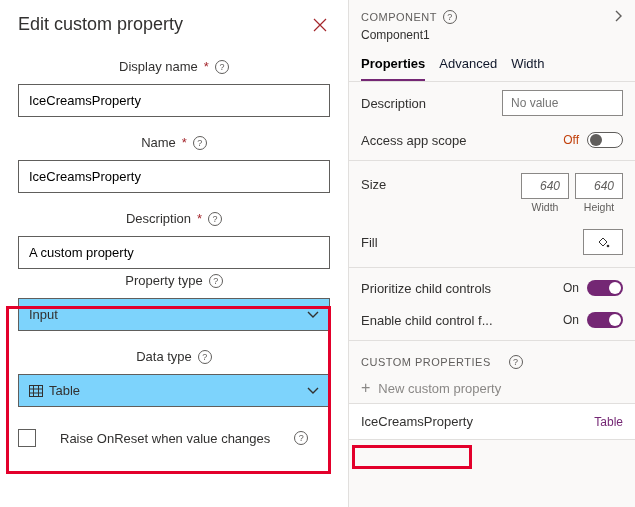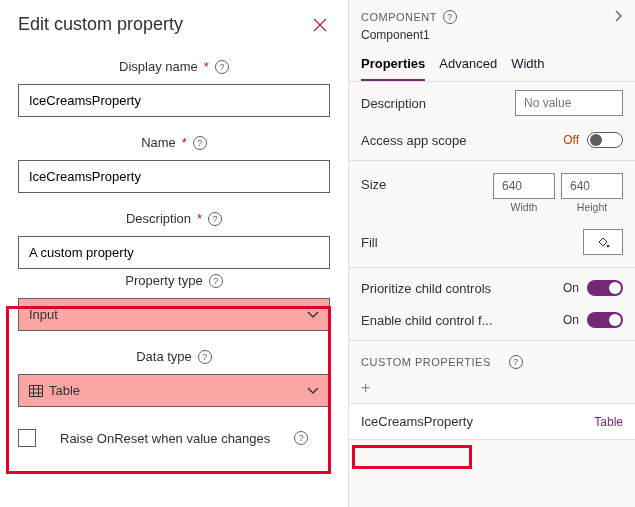--- a/index.html
+++ b/index.html
@@ -6,40 +6,40 @@
   body { width: 635px; height: 507px; display: flex; background: #fff; overflow: hidden; font-size: 13px; color: #323130; }
   .left { width: 349px; border-right: 1px solid #e1dfdd; padding: 14px 18px 10px 18px; display: flex; flex-direction: column; gap: 4px; }
   .right { flex: 1; display: flex; flex-direction: column; background: #faf9f8; }
   .hdr { display: flex; align-items: center; justify-content: space-between; margin-bottom: 14px; }
   .hdr h1 { font-size: 18px; font-weight: 400; }
   .close { width: 20px; height: 20px; display: flex; align-items: center; justify-content: center; color: #a4262c; cursor: pointer; font-size: 16px; }
   .field-label { display: flex; align-items: center; gap: 6px; font-size: 13px; margin-top: 6px; margin-bottom: 6px; justify-content: center; }
   .req { color: #a4262c; }
   .info-icon { width: 14px; height: 14px; border: 1px solid #605e5c; border-radius: 50%; display: inline-flex; align-items: center; justify-content: center; font-size: 9px; color: #605e5c; cursor: help; }
   .txtbox { width: 100%; height: 33px; border: 1px solid #605e5c; padding: 0 10px; font-size: 13px; background: #fff; }
-  .selbox { width: 100%; height: 33px; border: 1px solid #605e5c; padding: 0 10px; font-size: 13px; background: #fca5a5; display: flex; align-items: center; justify-content: space-between; cursor: pointer; position: relative; }
+  .selbox { width: 100%; height: 33px; border: 1px solid #605e5c; padding: 0 10px; font-size: 13px; background: #7dd3fc; display: flex; align-items: center; justify-content: space-between; cursor: pointer; position: relative; }
   .chev { font-size: 12px; color: #323130; }
   .table-glyph { display: inline-flex; align-items: center; gap: 6px; }
   .table-glyph svg { width: 14px; height: 12px; }
   .hlbox { position: absolute; border: 3px solid #e3002b; pointer-events: none; }
   .hl1 { left: 6px; top: 306px; width: 325px; height: 168px; }
   .hl2 { left: 352px; top: 445px; width: 120px; height: 24px; }
   .chk-row { display: flex; align-items: center; gap: 24px; margin-top: 18px; }
   .chk { width: 18px; height: 18px; border: 1px solid #605e5c; display: inline-block; cursor: pointer; }
   .r-hdr { padding: 10px 12px 4px 12px; display: flex; align-items: center; gap: 6px; color: #605e5c; font-size: 11px; letter-spacing: 0.5px; }
   .r-hdr .spacer { flex: 1; }
   .r-title { font-size: 12px; padding: 0 12px 8px 12px; }
   .tabs { display: flex; gap: 14px; padding: 0 12px; border-bottom: 1px solid #e1dfdd; }
   .tab { padding: 6px 0 8px 0; font-size: 13px; color: #0f172a; cursor: pointer; }
   .tab.active { color: #000; font-weight: 600; border-bottom: 2px solid #742774; }
   .prop-row { display: flex; align-items: center; padding: 8px 12px; border-bottom: 0; }
   .prop-row .lab { flex: 1; font-size: 13px; color: #323130; }
   .divider { height: 1px; background: #e1dfdd; margin: 4px 0; }
   .inpt { height: 26px; border: 1px solid #8a8886; padding: 0 8px; font-size: 12px; background: #fff; color: #605e5c; }
-  .minibox { width: 62px; text-align: left; }
+  .minibox { width: 48px; text-align: right; font-style: italic; }
   .sublab { font-size: 10.5px; color: #605e5c; text-align: center; }
   .tog { width: 36px; height: 16px; border-radius: 10px; background: #742774; position: relative; display: inline-block; cursor: pointer; }
   .tog.off { background: #fff; border: 1px solid #605e5c; }
   .tog .knob { width: 12px; height: 12px; border-radius: 50%; background: #fff; position: absolute; top: 2px; right: 2px; }
   .tog.off .knob { background: #605e5c; right: auto; left: 2px; top: 1px; }
   .sect { font-size: 11px; color: #605e5c; letter-spacing: 0.5px; padding: 10px 12px 4px 12px; display: flex; align-items: center; gap: 18px; }
   .newprop { display: flex; align-items: center; gap: 8px; padding: 6px 12px; color: #8a8886; font-size: 13px; cursor: pointer; }
   .plus { font-size: 16px; color: #8a8886; }
   .cp-row { display: flex; justify-content: space-between; align-items: center; padding: 10px 12px; background: #fff; border-top: 1px solid #e1dfdd; border-bottom: 1px solid #e1dfdd; cursor: pointer; }
   .cp-type { color: #742774; font-size: 12px; }
@@ -135,21 +135,21 @@
   <div class="r-title">Component1</div>
 
   <div class="tabs">
     <div class="tab active">Properties</div>
     <div class="tab">Advanced</div>
     <div class="tab">Width</div>
   </div>
 
   <div class="prop-row">
     <div class="lab">Description</div>
-    <input class="inpt" style="width: 108px;" placeholder="No value">
+    <input class="inpt" style="width: 121px;" placeholder="No value">
   </div>
   <div class="prop-row">
     <div class="lab">Access app scope</div>
     <span style="font-size:12px;color:#c2410c;margin-right:8px;">Off</span>
     <span class="tog off">
         <span class="knob"></span>
       </span>
   </div>
   <div class="divider"></div>
   <div class="prop-row" style="align-items:flex-start;">
@@ -190,20 +190,21 @@
       </span>
   </div>
   <div class="divider"></div>
 
   <div class="sect">
     <span>CUSTOM PROPERTIES</span>
     <span class="info-icon">?</span>
   </div>
   <div class="newprop">
     <span class="plus">+</span>
+    <span>New custom property</span>
   </div>
   <div class="cp-row">
     <span>IceCreamsProperty</span>
     <span class="cp-type">Table</span>
   </div>
 </div>
 
 <div class="hlbox hl1"></div>
 <div class="hlbox hl2"></div>
 

